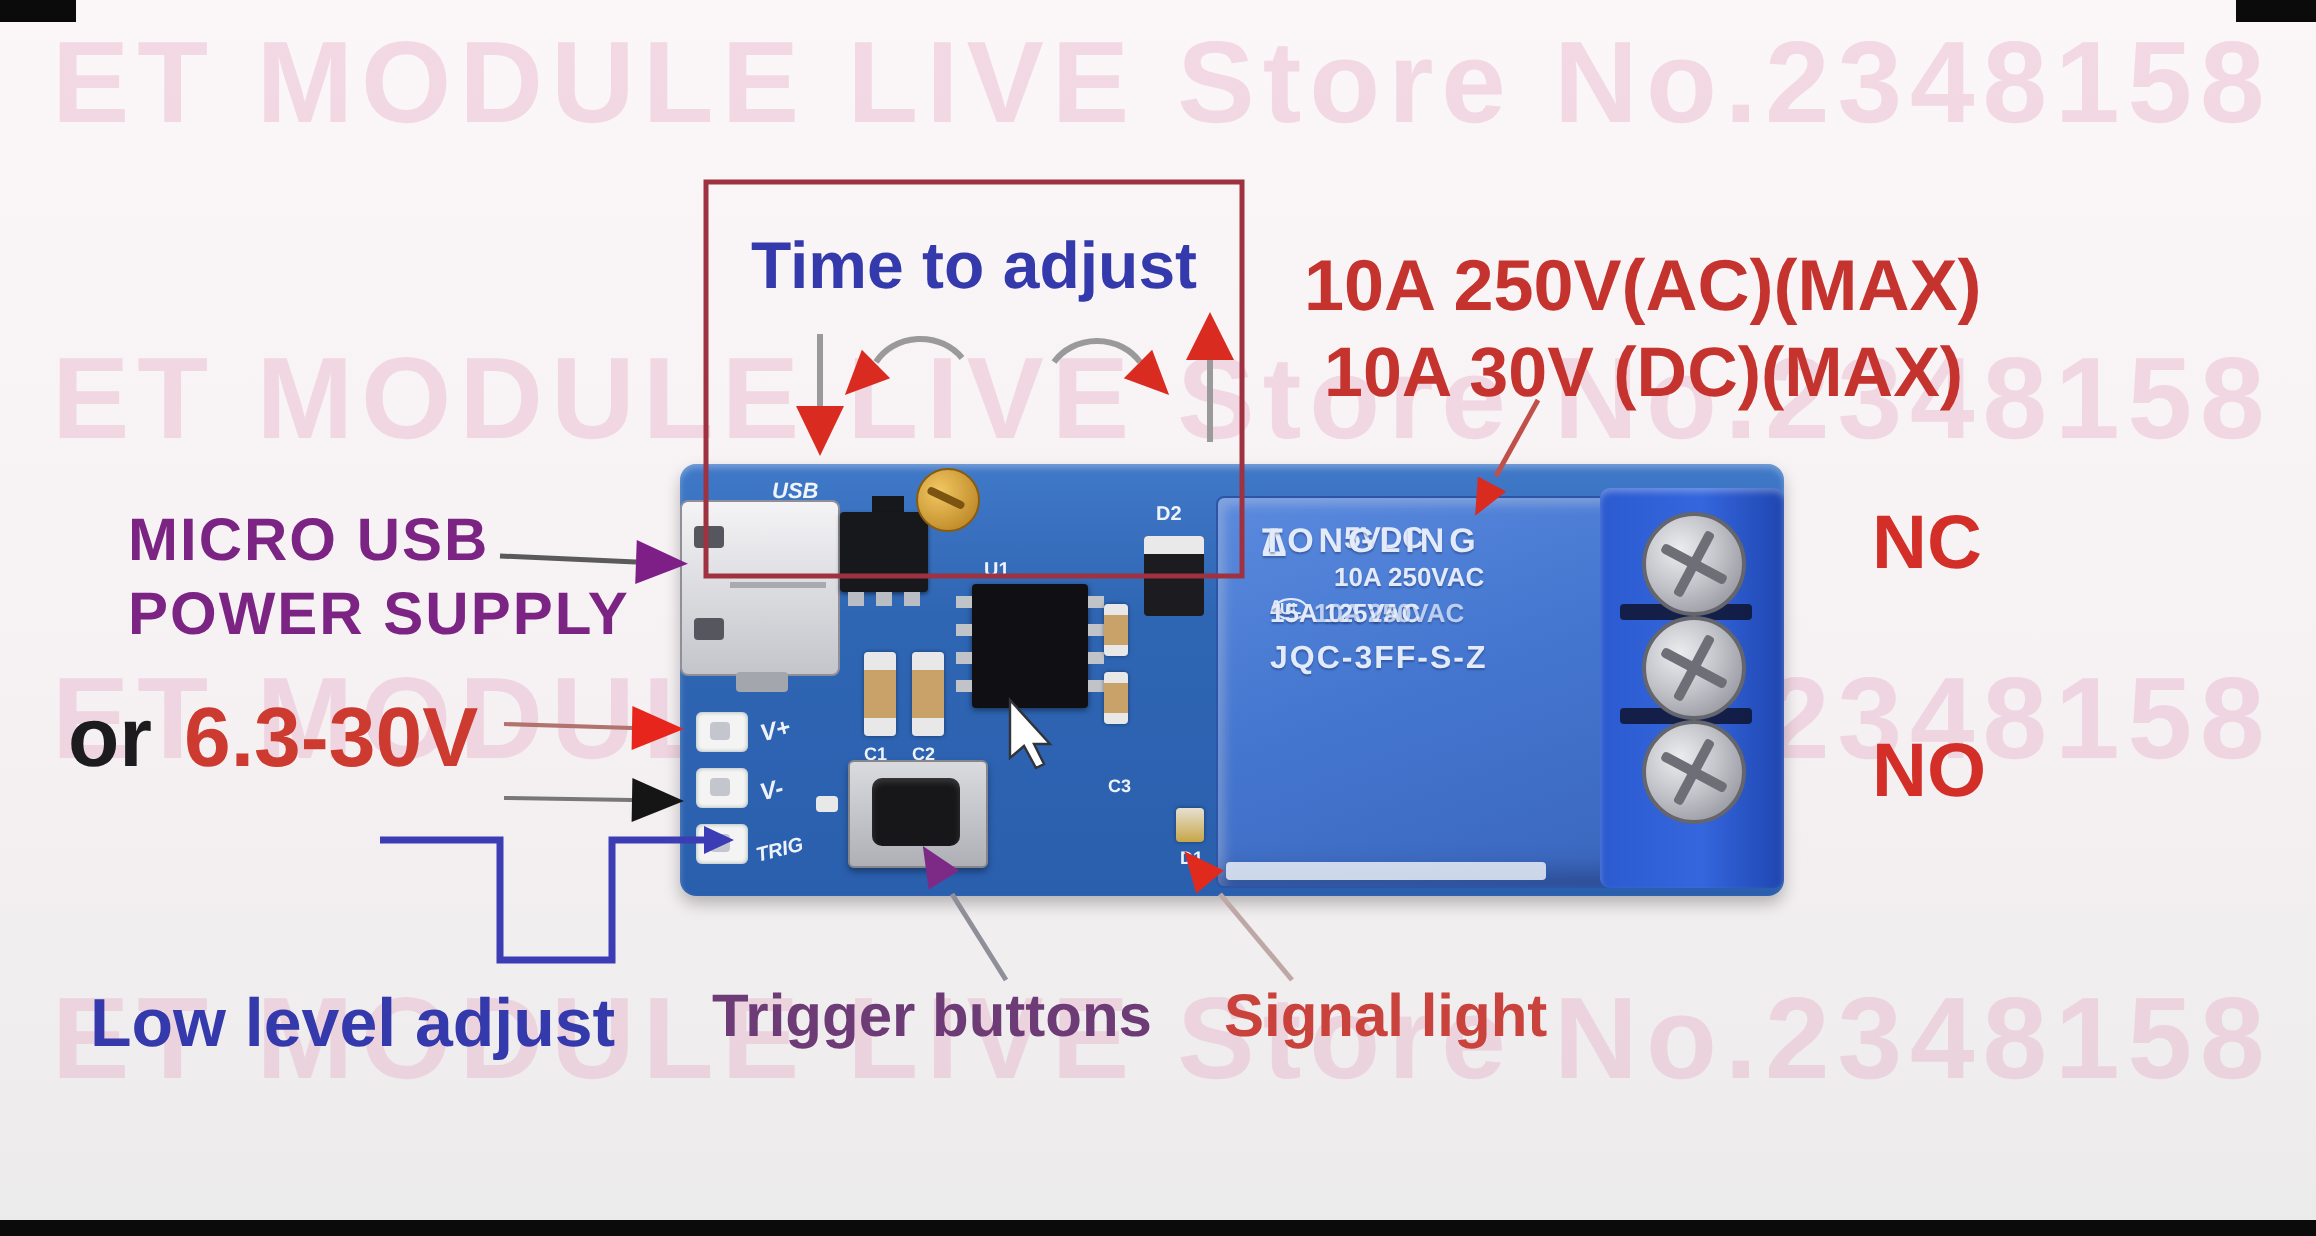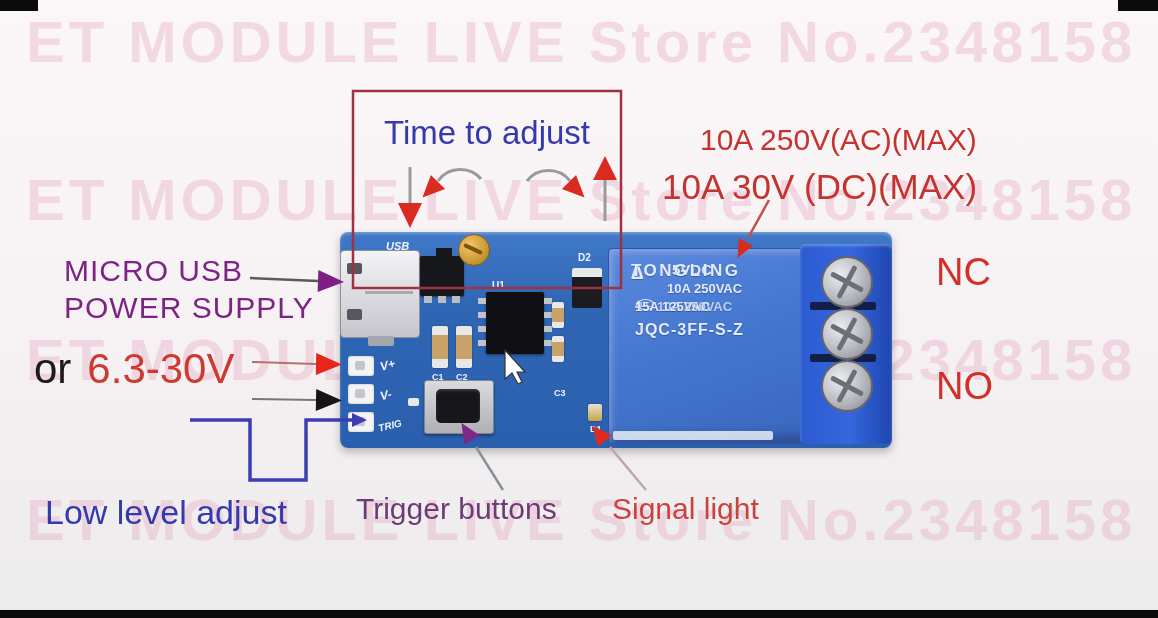--- a/index.html
+++ b/index.html
@@ -6,21 +6,21 @@
   #stage{
     position:relative;width:1158px;height:618px;overflow:hidden;
     background:linear-gradient(180deg,#fbf7f8 0%,#f6f1f3 55%,#ecebec 100%);
     font-family:"Liberation Sans","DejaVu Sans",sans-serif;
   }
   .wm{
     position:absolute;left:26px;white-space:nowrap;
     font-size:58px;font-weight:bold;letter-spacing:4px;
     color:rgba(231,172,197,0.40);
   }
-  .lbl{position:absolute;font-weight:normal;white-space:nowrap;line-height:1.05;}
+  .lbl{position:absolute;font-weight:bold;white-space:nowrap;line-height:1.05;}
   .blue{color:#3439ac;}
   .purple{color:#7b2483;}
   .dullpurple{color:#6d3b76;}
   .red{color:#c5332e;}
   .brightred{color:#d32f28;}
   .black{color:#1c1c1e;}
   
   #pcb{
     position:absolute;left:340px;top:232px;width:552px;height:216px;
     background:linear-gradient(180deg,#4079c8 0%,#2f66b4 35%,#2a5fae 100%);
@@ -217,21 +217,21 @@
       <polygon points="0,-9 20,0 0,9" transform="translate(472,440) rotate(238)" fill="#7d2a86"></polygon>
     </g>
     <g>
       <line x1="646" y1="490" x2="610" y2="447" stroke="#bda8a6" stroke-width="2.5"></line>
       <polygon points="0,-9 20,0 0,9" transform="translate(605,441) rotate(230)" fill="#e02a1e"></polygon>
     </g>
     <polygon points="505,350 505,379 512,373 518,384 522,382 517,372 525,372" fill="#ffffff" stroke="#33343a" stroke-width="1.2"></polygon>
   </svg>
 
   <div class="lbl blue" style="left:353px;top:116px;width:268px;text-align:center;font-size:33px">Time to adjust</div>
-  <div class="lbl red" style="left:700px;top:124px;font-size:30px">10A  250V(AC)(MAX)</div>
+  <div class="lbl red" style="left:652px;top:124px;font-size:36px">10A  250V(AC)(MAX)</div>
   <div class="lbl red" style="left:662px;top:169px;font-size:35px">10A  30V (DC)(MAX)</div>
 
   <div class="lbl purple" style="left:64px;top:292px;font-size:30px;letter-spacing:1px">POWER SUPPLY</div>
   <div class="lbl purple" style="left:64px;top:255px;font-size:30px;letter-spacing:1px">MICRO USB</div>
 
   <div class="lbl" style="left:34px;top:347px;font-size:42px">
     <span class="black">or</span><span class="red" style="margin-left:16px;color:#cc3a30">6.3-30V</span>
   </div>
 
   <div class="lbl brightred" style="left:936px;top:253px;font-size:38px">NC</div>

